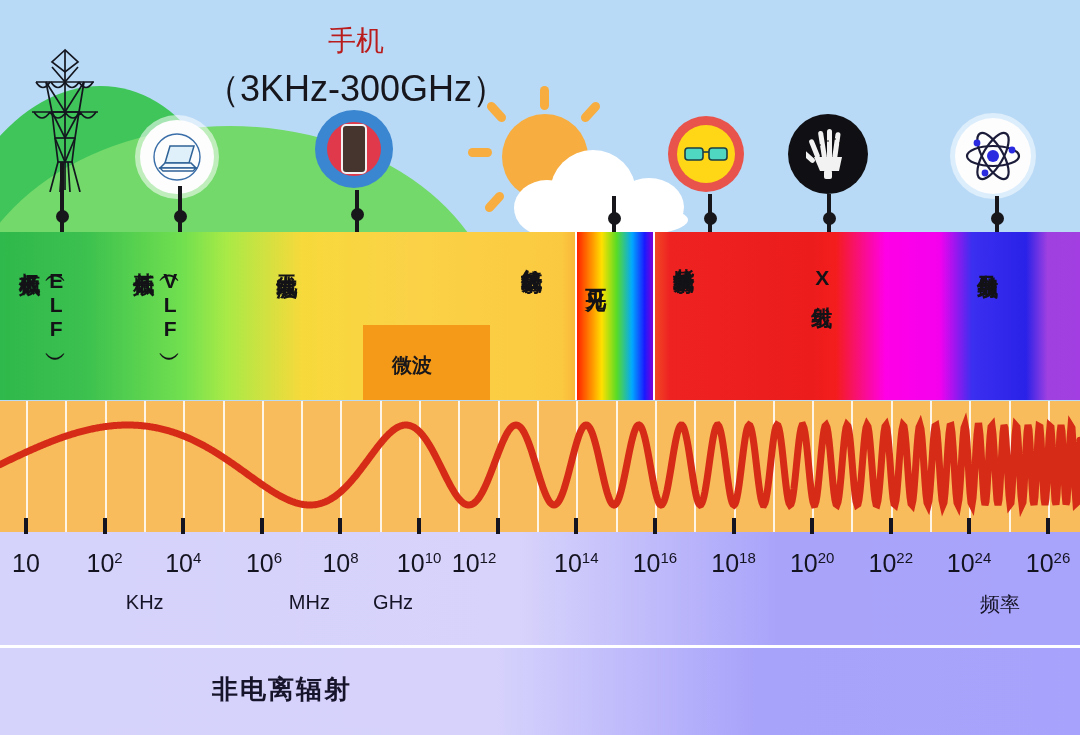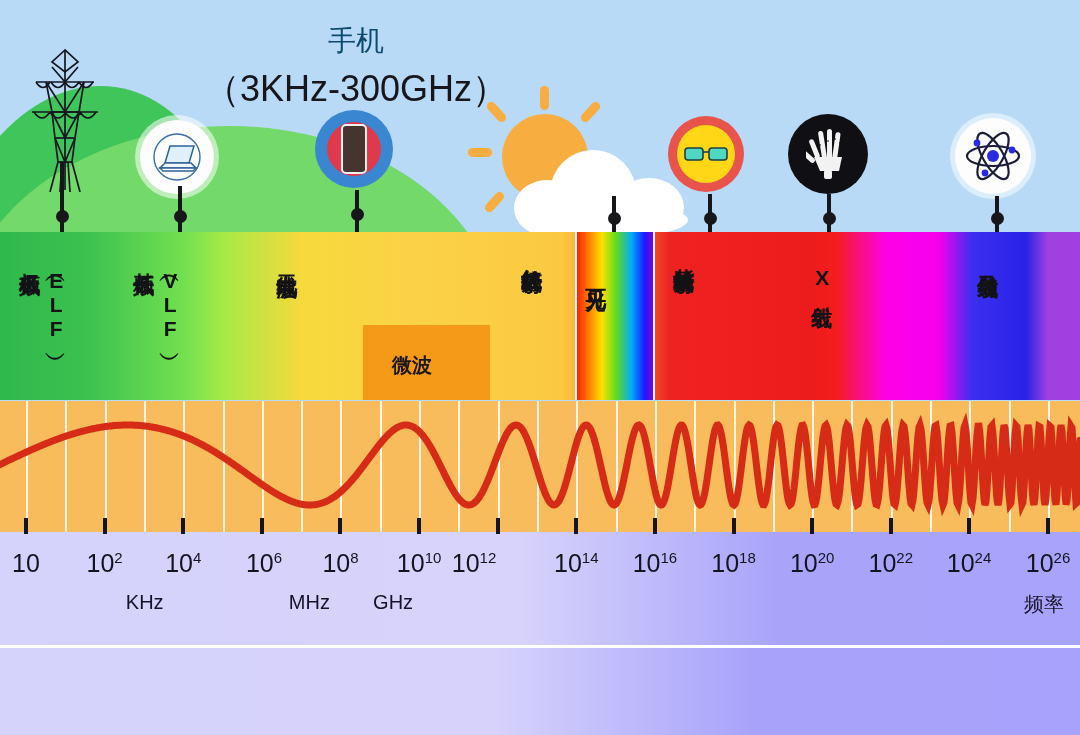--- a/index.html
+++ b/index.html
@@ -264,21 +264,21 @@
           <ellipse cx="29" cy="29" rx="26" ry="10" transform="rotate(60 29 29)"></ellipse>
           <ellipse cx="29" cy="29" rx="26" ry="10" transform="rotate(-60 29 29)"></ellipse>
         </g>
         <circle cx="29" cy="29" r="6" fill="#2a2ae0"></circle>
         <circle cx="13" cy="16" r="3.4" fill="#2a2ae0"></circle>
         <circle cx="48" cy="23" r="3.4" fill="#2a2ae0"></circle>
         <circle cx="21" cy="46" r="3.4" fill="#2a2ae0"></circle>
       </svg>
     </div>
 
-    <div style="position:absolute;left:356px;top:22px;transform:translateX(-50%);font-size:28px;color:#0c4a6e;">手机</div>
+    <div style="position:absolute;left:356px;top:22px;transform:translateX(-50%);font-size:28px;color:#b91c1c;">手机</div>
     <div style="position:absolute;left:356px;top:65px;transform:translateX(-50%);font-size:36px;color:#16161c;white-space:nowrap;">（3KHz-300GHz）</div>
   </div>
 
   <div class="pin" style="left:60px;  top:162px; height:80px;"></div>
   <div class="pin-head" style="left:56px; top:210px;"></div>
 
   <div class="pin" style="left:178px; top:186px; height:56px;"></div>
   <div class="pin-head" style="left:174px; top:210px;"></div>
 
   <div class="pin" style="left:355px; top:190px; height:52px;"></div>
@@ -389,19 +389,20 @@
         <div class="axlabel" style="left: 812.154px;">10<sup>20</sup></div>
         <div class="axlabel" style="left: 890.769px;">10<sup>22</sup></div>
         <div class="axlabel" style="left: 969px;">10<sup>24</sup></div>
         <div class="axlabel" style="left: 1048px;">10<sup>26</sup></div>
       </div>
     <div id="units">
         <div class="unit" style="left: 144.72px;">KHz</div>
         <div class="unit" style="left: 261.36px; margin-left: 48px;">MHz</div>
         <div class="unit" style="left: 393.12px;">GHz</div>
       </div>
-    <div class="unit" style="left:1000px;margin-left:44px;">频率</div>
+    <div class="unit" style="left:1000px;">频率</div>
   </div>
 
   <div class="footer">
+    <div class="foot-txt" style="left:282px;">非电离辐射</div>
   </div>
 
 </div>
 
 </body></html>

